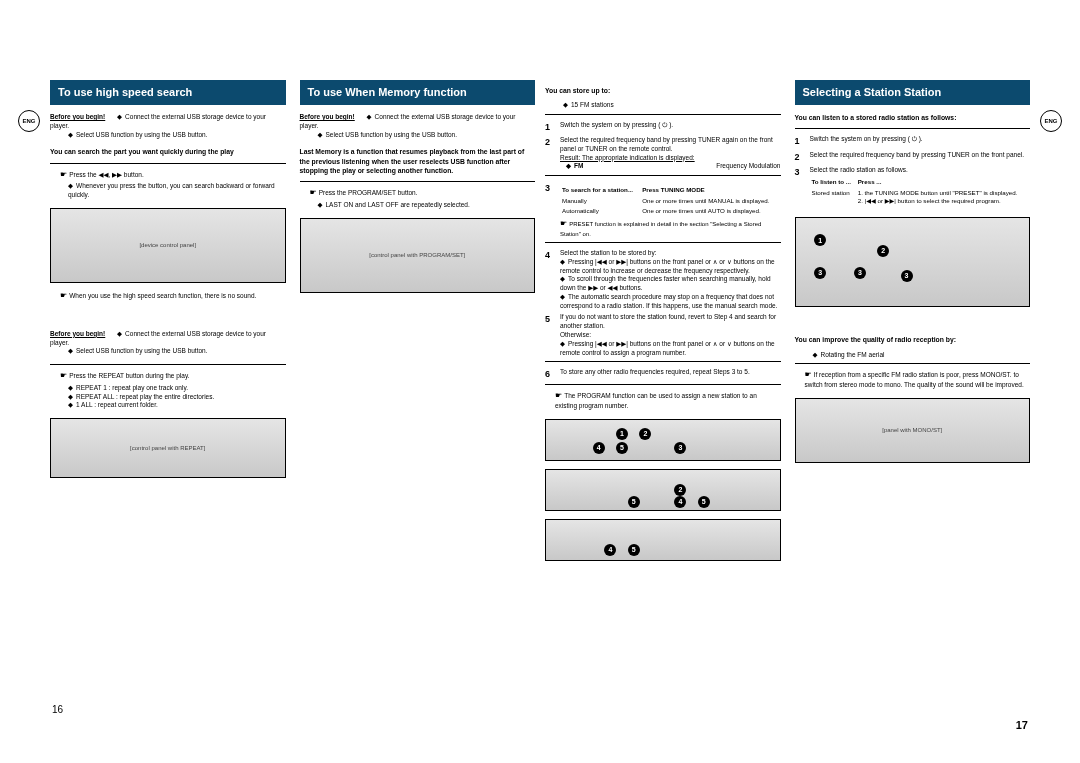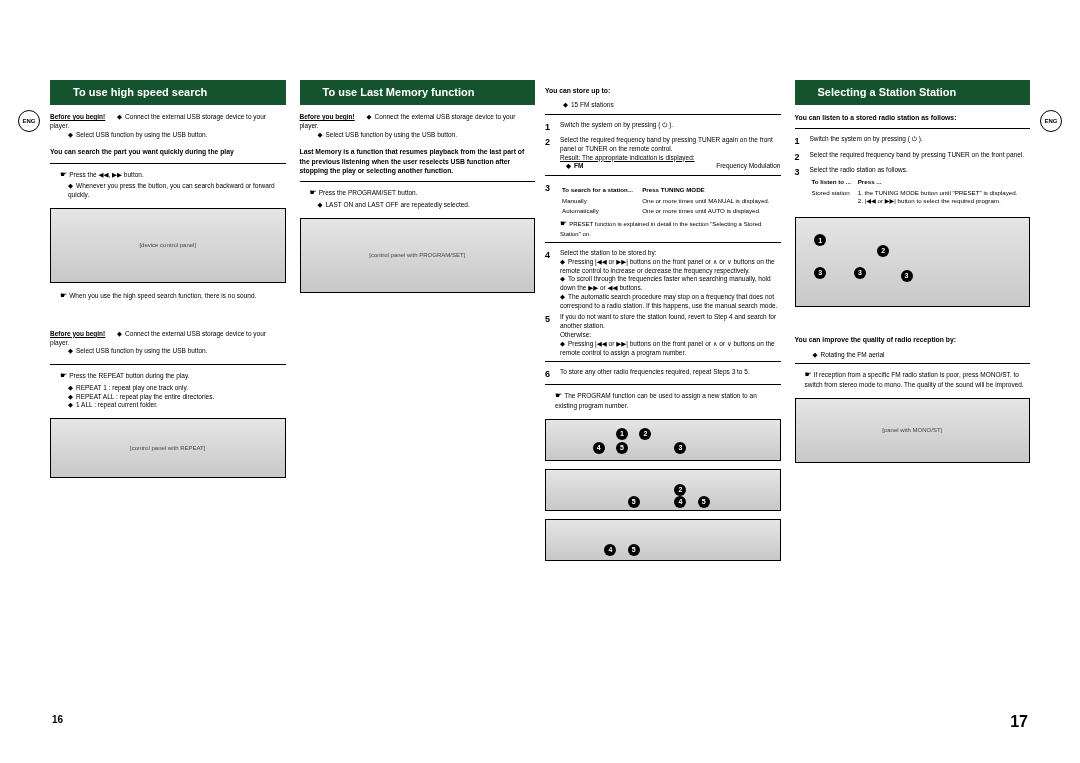--- a/index.html
+++ b/index.html
@@ -13,45 +13,45 @@
     position: relative;
   }
   .page {
     flex: 1;
     display: flex;
     gap: 14px;
     position: relative;
   }
   .col { flex: 1; font-size: 6.5px; line-height: 1.35; }
   .section-title {
-    background: #14532d; color: #fff;
+    background: #0c4a6e; color: #fff;
     font-weight: bold; font-size: 11px;
-    padding: 6px 23px; margin-bottom: 8px;
+    padding: 6px 8px; margin-bottom: 8px;
     line-height: 1.2;
   }
   .before-begin { font-size: 6.5px; margin-bottom: 8px; }
   .before-begin .label { text-decoration: underline; font-weight: bold; }
   .bold-line { font-weight: bold; font-size: 6.8px; margin: 6px 0; }
   hr.rule { border: none; border-top: 1px solid #000; margin: 4px 0 6px; }
   .hand::before { content: "☛"; margin-right: 2px; font-size: 8px; }
   .diamond::before { content: "◆"; margin-right: 3px; }
   .body-item { margin-left: 10px; margin-bottom: 2px; }
   .indent { margin-left: 18px; }
   .img-ph {
     border: 1.5px solid #000; height: 75px; margin: 8px 0;
     background: linear-gradient(#e5e5e5,#c8c8c8);
     display:flex; align-items:center; justify-content:center;
     font-size:6px; color:#444;
   }
   .img-sm { height: 42px; }
   .numlist { display: flex; gap: 6px; margin: 3px 0; }
   .numlist .n { font-weight: bold; font-size: 9px; width: 9px; }
   .numlist .t { flex:1; }
-  .pagenum-left { position:absolute; bottom: 8px; left: 2px; font-size: 10px; font-weight: bold;}
-  .pagenum-right { position:absolute; bottom: 2px; right: 2px; font-size: 16px; font-weight: bold;}
+  .pagenum-left { position:absolute; bottom: 18px; left: 2px; font-size: 10px; font-weight: normal;}
+  .pagenum-right { position:absolute; bottom: 2px; right: 2px; font-size: 11px; font-weight: bold;}
   .eng-badge {
     position:absolute; width:22px; height:22px; border:1.5px solid #000; border-radius:50%;
     font-size:6px; display:flex; align-items:center; justify-content:center; font-weight:bold;
   }
   .eng-left { left: -32px; top: 30px; }
   .eng-right { right: -32px; top: 30px; }
   table.tbl { width:100%; font-size:6.2px; border-collapse: collapse; margin: 3px 0;}
   table.tbl th { text-align:left; font-weight:bold; padding:1px 2px;}
   table.tbl td { padding:1px 2px; vertical-align: top;}
   .panel-with-dots { position:relative; }
@@ -89,21 +89,21 @@
       </div>
       <hr class="rule">
       <div class="hand body-item">Press the REPEAT button during the play.</div>
       <div class="diamond indent">REPEAT 1 : repeat play one track only.</div>
       <div class="diamond indent">REPEAT ALL : repeat play the entire directories.</div>
       <div class="diamond indent">1 ALL : repeat current folder.</div>
       <div class="img-ph" style="height:60px">[control panel with REPEAT]</div>
     </div>
 
     <div class="col">
-      <div class="section-title">To use Last Memory function</div>
+      <div class="section-title">To use When Memory function</div>
       <div class="before-begin">
         <span class="label">Before you begin!</span>
         <span class="diamond body-item" style="display:inline">Connect the external USB storage device to your player.</span><br>
         <span class="diamond indent">Select USB function by using the USB button.</span>
       </div>
       <div class="bold-line">Last Memory is a function that resumes playback from the last part of the previous listening when the user reselects USB function after stopping the play or selecting another function.</div>
       <hr class="rule">
       <div class="hand body-item">Press the PROGRAM/SET button.</div>
       <div class="diamond indent">LAST ON and LAST OFF are repeatedly selected.</div>
       <div class="img-ph">[control panel with PROGRAM/SET]</div>

